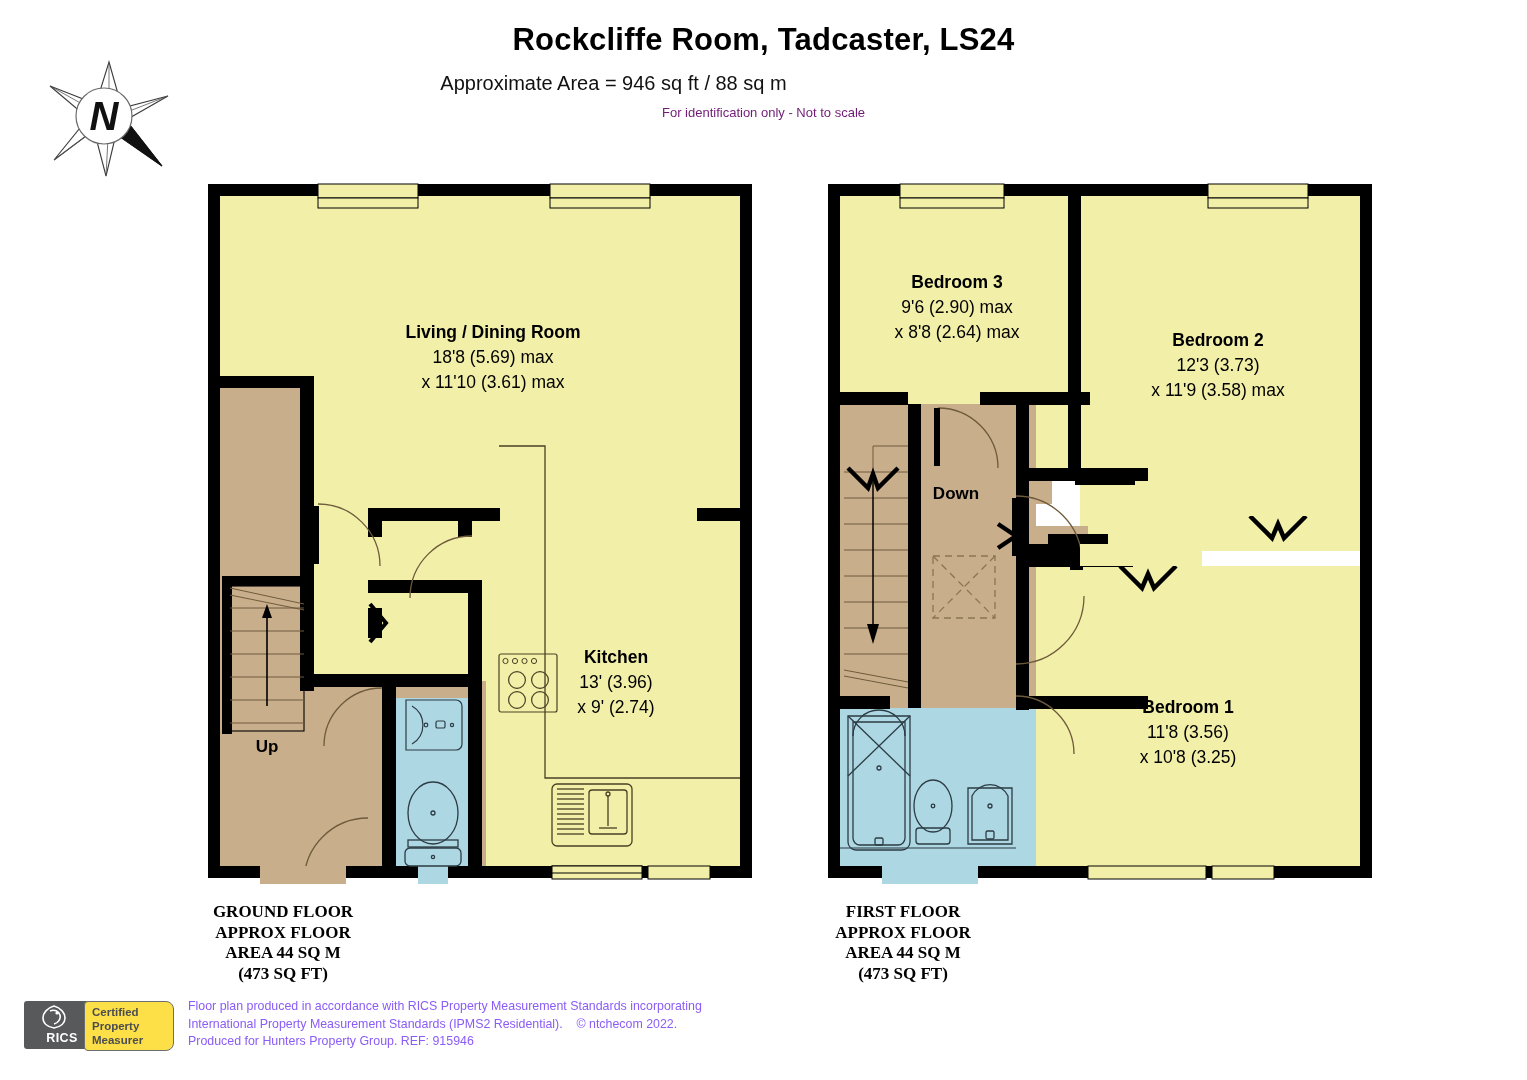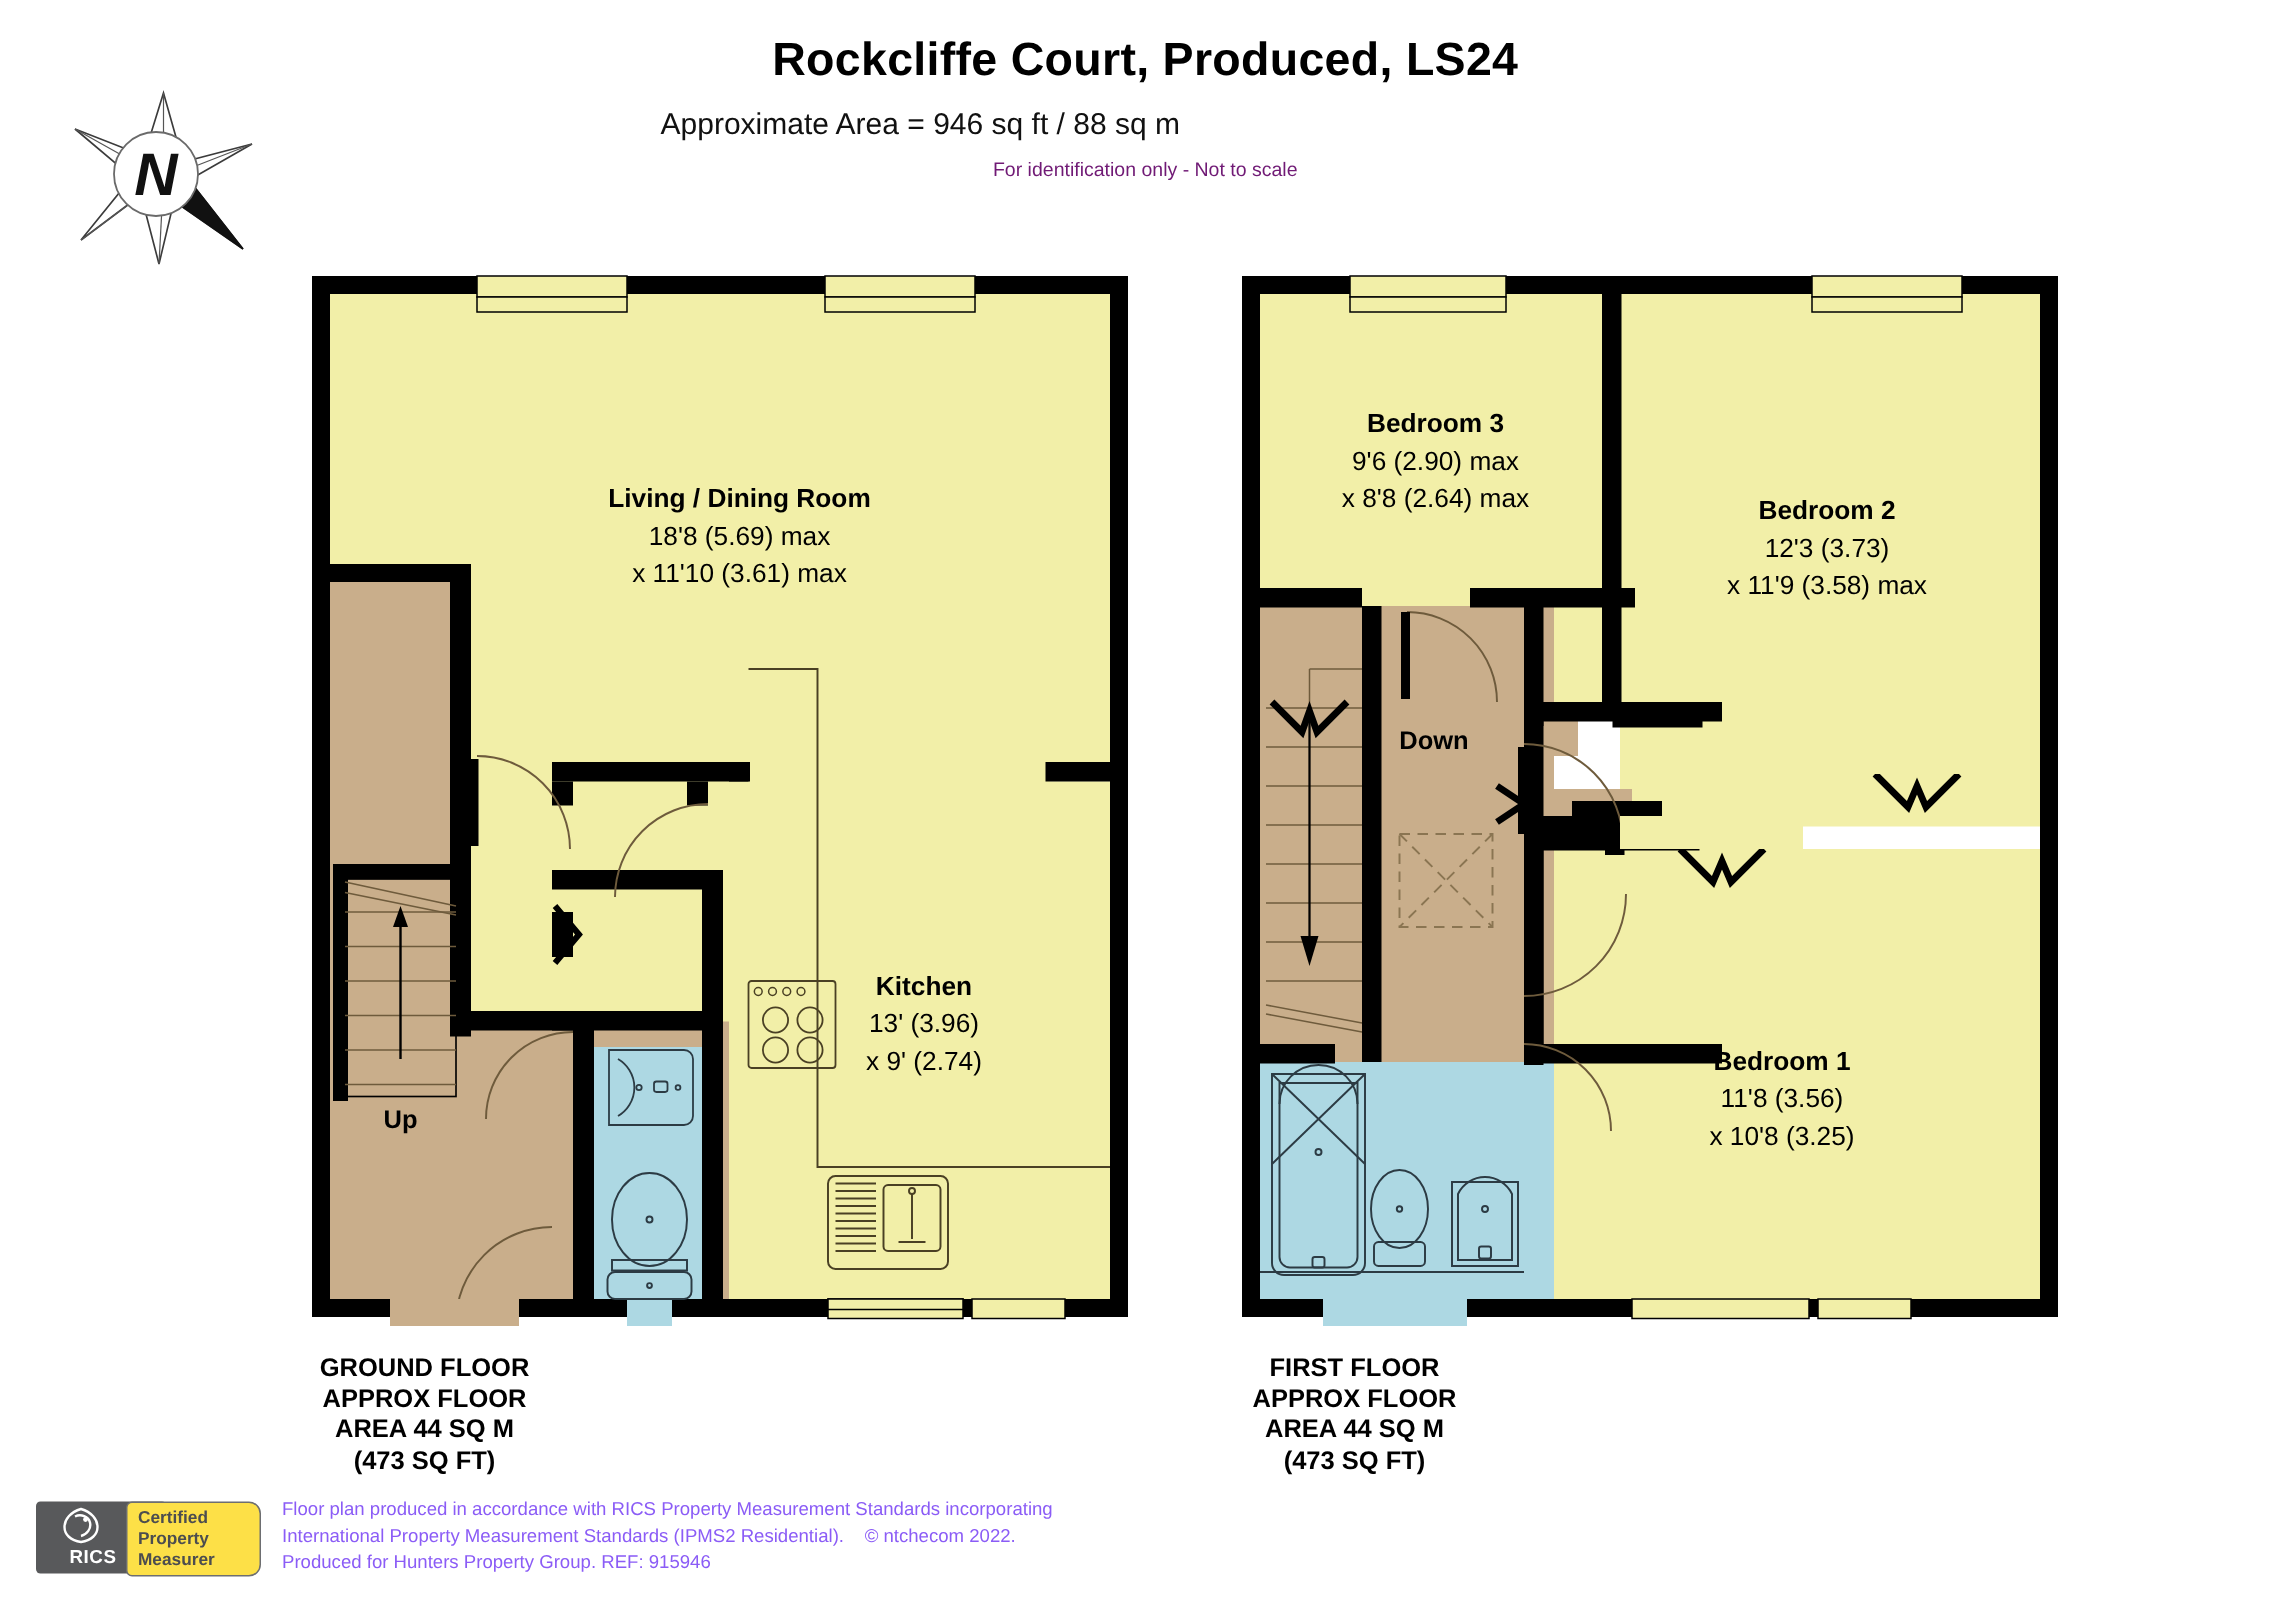--- a/index.html
+++ b/index.html
@@ -30,21 +30,21 @@
   
   .compass{position:absolute;left:44px;top:56px;width:130px;height:126px;}
 
   
   .plan{position:absolute;}
   .plan svg{display:block;}
 
   
   .floor-caption{
     position:absolute;text-align:center;font-size:17px;font-weight:bold;
-    line-height:20.5px;color:#000;width:300px;
+    line-height:20.5px;color:#000;width:300px;font-family:Liberation Serif, serif;
   }
   #ground-caption{left:133px;top:902px;}
   #first-caption{left:753px;top:902px;}
 
   
   .footer{position:absolute;left:0;top:995px;width:1527px;height:70px;}
   .rics-logo{
     position:absolute;left:24px;top:6px;width:60px;height:48px;
     background:#58595b;border-radius:3px;padding-left:27px;
   }
@@ -66,21 +66,21 @@
     position:absolute;left:188px;top:3px;width:760px;
     font-size:12.4px;line-height:17.5px;color:#8b5cf6;
   }
   .footer-text span{display:block;white-space:pre;}
 </style>
 </head>
 <body>
 
 <div class="page">
 
-  <div class="title">Rockcliffe Court, Produced, LS24</div>
+  <div class="title">Rockcliffe Room, Tadcaster, LS24</div>
   <div class="subtitle">Approximate Area = 946 sq ft / 88 sq m</div>
   <div class="subnote">For identification only - Not to scale</div>
 
   <div class="compass">
     <svg width="130" height="126" viewBox="0 0 130 126">
 
       <path d="M65 6 L78 52 L124 40 L82 64 L118 110 L72 78 L62 120 L50 74 L10 104 L44 62 L6 30 L52 48 Z" fill="#ffffff" stroke="#3b3b3b" stroke-width="1.1"></path>
       <path d="M65 63 L82 64 L118 110 L72 78 Z" fill="#111111" stroke="#111111" stroke-width="1"></path>
       <line x1="65" y1="6" x2="65" y2="63" stroke="#555" stroke-width=".8"></line>
       <line x1="124" y1="40" x2="65" y2="63" stroke="#555" stroke-width=".8"></line>

